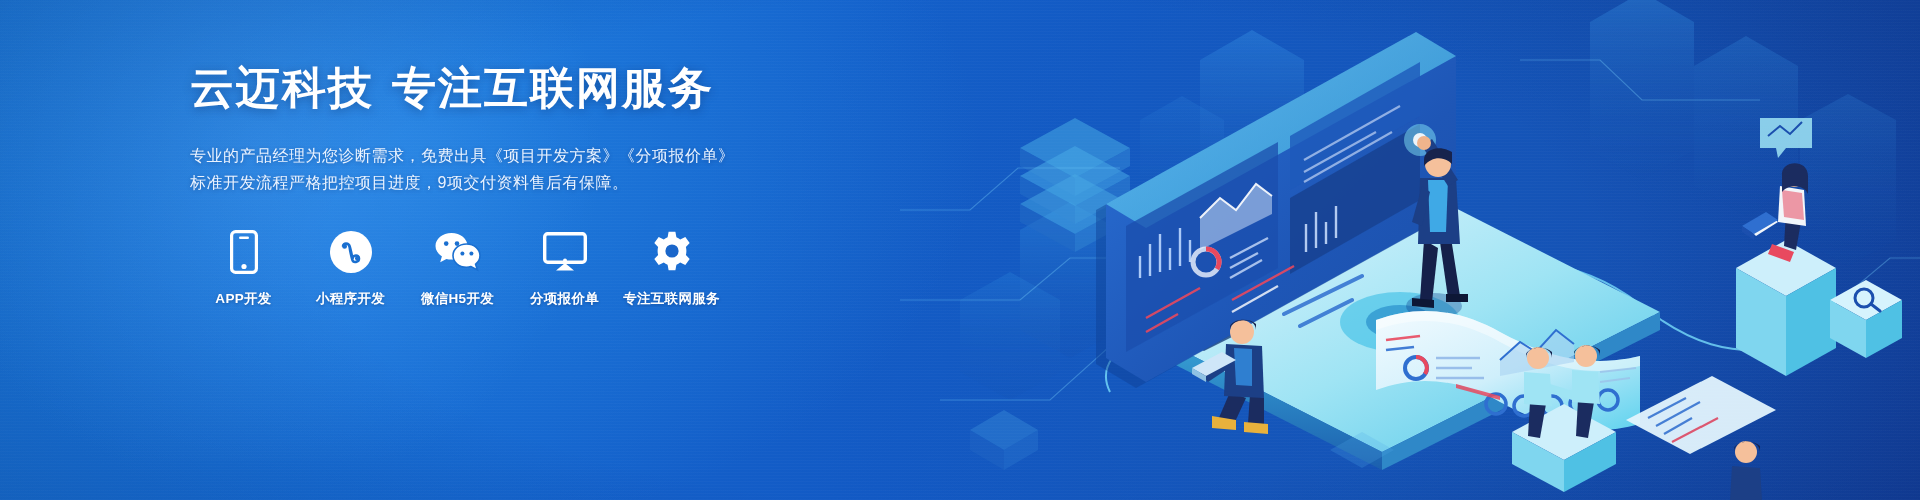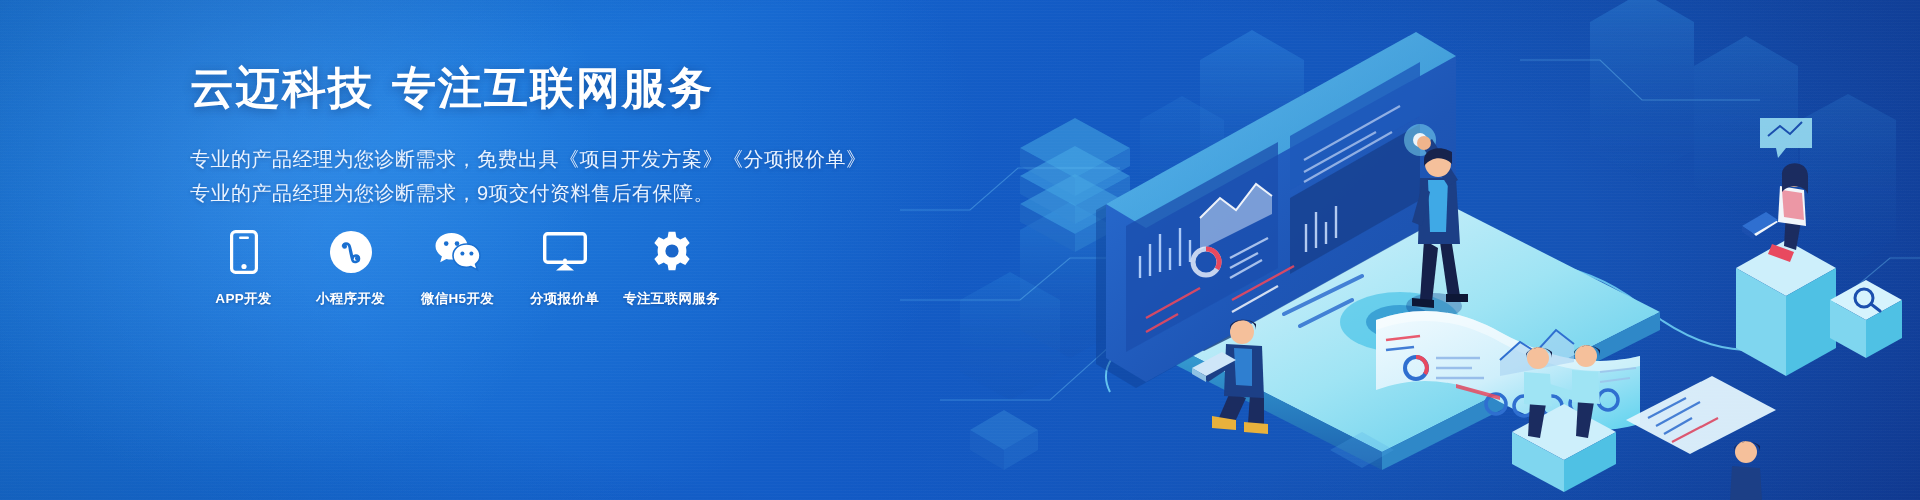--- a/index.html
+++ b/index.html
@@ -43,21 +43,21 @@
   .headline {
     font-size:44px; font-weight:bold; color:#ffffff;
     letter-spacing:2px; line-height:1.2;
     text-shadow:0 2px 10px rgba(3,28,80,0.35);
     white-space:nowrap;
   }
   .headline .gap { display:inline-block; width:18px; }
 
   .sub { margin-top:27px; }
   .sub-line {
-    font-size:20px; color:#eaf3ff; line-height:1.72;
+    font-size:16px; color:#eaf3ff; line-height:1.72;
     letter-spacing:0.5px; white-space:nowrap;
     text-shadow:0 1px 4px rgba(3,28,80,0.30);
   }
 
   
   .services {
     position:absolute; left:206px; top:230px;
     display:flex; align-items:flex-end; gap:32px; z-index:6;justify-content:center;
   }
   .svc { width:75px; display:flex; flex-direction:column; align-items:center; }
@@ -392,21 +392,21 @@
       </g>
     </svg>
   </div>
 
   <div class="copy">
     <h1 class="headline">
       <span>云迈科技</span><span class="gap"></span><span>专注互联网服务</span>
     </h1>
     <div class="sub">
       <p class="sub-line">专业的产品经理为您诊断需求，免费出具《项目开发方案》《分项报价单》</p>
-      <p class="sub-line">专业的产品经理为您诊断需求，9项交付资料售后有保障。</p>
+      <p class="sub-line">标准开发流程严格把控项目进度，9项交付资料售后有保障。</p>
     </div>
   </div>
 
   <div class="services">
 
     <div class="svc">
       <div class="svc-ico">
         <svg width="28" height="44" viewBox="0 0 28 44">
           <rect x="1.6" y="1.6" width="24.8" height="40.8" rx="4" fill="none" stroke="#ffffff" stroke-width="3.2"></rect>
           <rect x="9" y="6.5" width="10" height="2.6" rx="1.3" fill="#ffffff"></rect>

